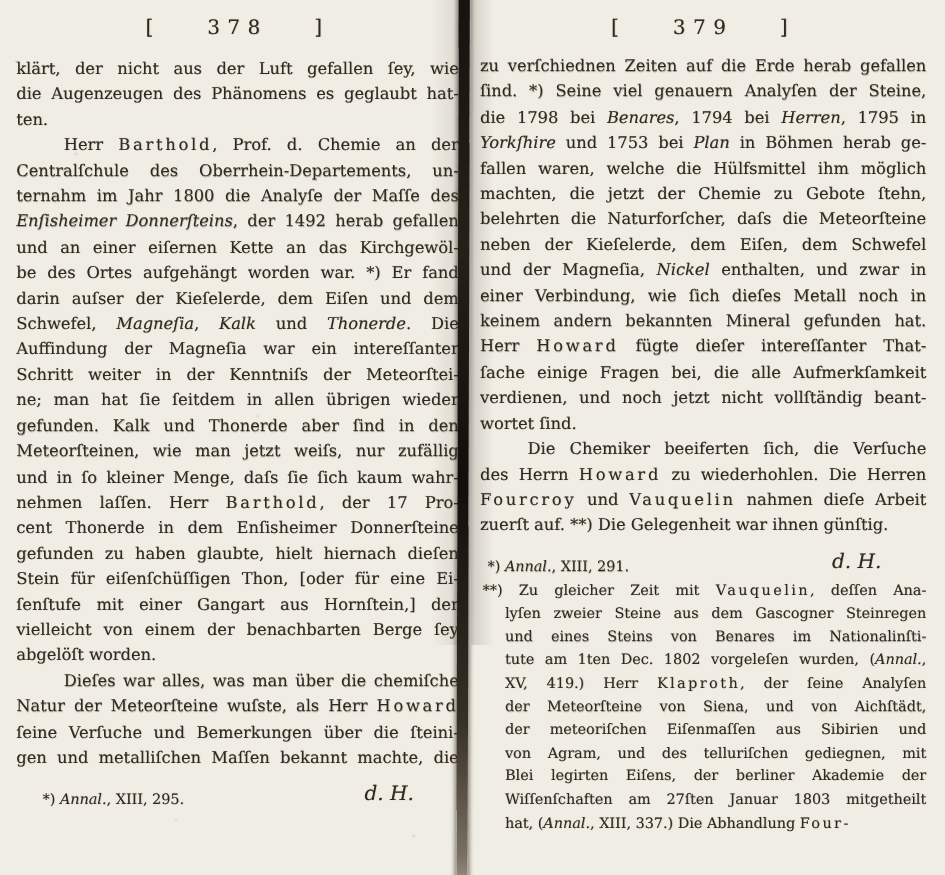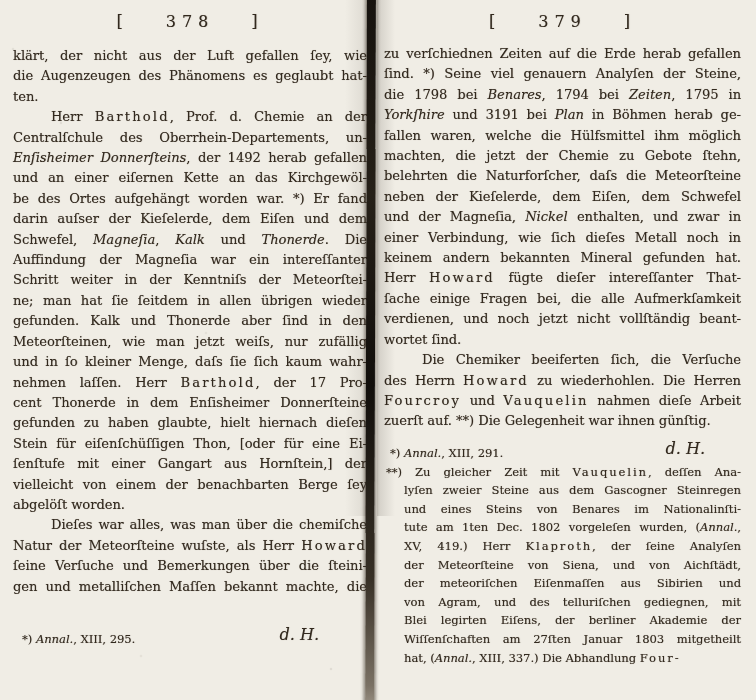--- a/index.html
+++ b/index.html
@@ -24,21 +24,21 @@
   .page-header{
     position:absolute;top:12px;text-align:center;
     font-size:16px;letter-spacing:6px;word-spacing:26px;
   }
   .page-left  .page-header{left:13px;width:354px;}
   .page-right .page-header{left:7px;width:357px;}
   .page-body{position:absolute;}
   .page-left  .page-body{left:13px;width:354px;top:46px;}
   .page-right .page-body{left:7px;width:357px;top:44px;}
   .fn-area{position:absolute;}
-  .page-left  .fn-area{left:1px;width:354px;top:630px;}
+  .page-left  .fn-area{left:13px;width:354px;top:630px;}
   .page-right .fn-area{left:7px;width:357px;top:444px;}
   .line{
     font-size:13px;line-height:20.4px;
     text-align:justify;text-align-last:justify;-moz-text-align-last:justify;
   }
   .fn-line{
     font-size:11.5px;line-height:18.6px;position:relative;
     text-align:justify;text-align-last:justify;-moz-text-align-last:justify;
   }
   .line.end,.fn-line.end{text-align-last:left;-moz-text-align-last:left;}
@@ -68,20 +68,21 @@
 
 <div class="scan">
   <div class="page page-left">
     <div class="page-header">[ 378 ]</div>
     <div class="page-body">
         <div class="line"><span>klärt,  der nicht aus der Luft gefallen ſey,  wie</span></div>
         <div class="line"><span>die Augenzeugen des Phänomens es geglaubt hat-</span></div>
         <div class="line end"><span>ten.</span></div>
         <div class="line indent"><span>Herr </span><span class="spaced">Barthold</span><span>, Prof. d. Chemie an der</span></div>
         <div class="line"><span>Centralſchule des Oberrhein-Departements,  un-</span></div>
+        <div class="line"><span>ternahm im Jahr 1800 die Analyſe der Maſſe des</span></div>
         <div class="line"><span class="it">Enſisheimer Donnerſteins</span><span>, der 1492 herab gefallen</span></div>
         <div class="line"><span>und an einer eiſernen Kette an das Kirchgewöl-</span></div>
         <div class="line"><span>be des Ortes aufgehängt worden war. *)  Er fand</span></div>
         <div class="line"><span>darin auſser der Kieſelerde, dem Eiſen und dem</span></div>
         <div class="line"><span>Schwefel, </span><span class="it">Magneſia</span><span>, </span><span class="it">Kalk</span><span> und </span><span class="it">Thonerde</span><span>.  Die</span></div>
         <div class="line"><span>Auffindung der Magneſia war ein intereſſanter</span></div>
         <div class="line"><span>Schritt weiter in der Kenntniſs der Meteorſtei-</span></div>
         <div class="line"><span>ne;  man hat ſie ſeitdem in allen übrigen wieder</span></div>
         <div class="line"><span>gefunden.  Kalk und Thonerde aber ſind in den</span></div>
         <div class="line"><span>Meteorſteinen, wie man jetzt weiſs, nur zufällig</span></div>
@@ -101,22 +102,22 @@
     <div class="fn-area">
         <div class="fn-line end" style="padding-left: 21px;"><span>*)  </span><span class="it">Annal.</span><span>,  XIII,  295.</span><span class="fn-right">d. H.</span></div>
       </div>
   </div>
 
   <div class="page page-right">
     <div class="page-header">[ 379 ]</div>
     <div class="page-body">
         <div class="line"><span>zu verſchiednen Zeiten auf die Erde herab gefallen</span></div>
         <div class="line"><span>ſind. *)  Seine viel genauern Analyſen der Steine,</span></div>
-        <div class="line"><span>die 1798 bei </span><span class="it">Benares</span><span>,  1794 bei </span><span class="it">Zeiten</span><span>,  1795 in</span></div>
-        <div class="line"><span class="it">Yorkſhire</span><span> und 3191 bei </span><span class="it">Plan</span><span> in Böhmen herab ge-</span></div>
+        <div class="line"><span>die 1798 bei </span><span class="it">Benares</span><span>,  1794 bei </span><span class="it">Herren</span><span>,  1795 in</span></div>
+        <div class="line"><span class="it">Yorkſhire</span><span> und 1753 bei </span><span class="it">Plan</span><span> in Böhmen herab ge-</span></div>
         <div class="line"><span>fallen waren,  welche die Hülfsmittel ihm möglich</span></div>
         <div class="line"><span>machten,  die jetzt der Chemie zu Gebote ſtehn,</span></div>
         <div class="line"><span>belehrten die Naturforſcher, daſs die Meteorſteine</span></div>
         <div class="line"><span>neben der Kieſelerde,  dem Eiſen,  dem Schwefel</span></div>
         <div class="line"><span>und der Magneſia, </span><span class="it">Nickel</span><span> enthalten,  und zwar in</span></div>
         <div class="line"><span>einer Verbindung,  wie ſich dieſes Metall noch in</span></div>
         <div class="line"><span>keinem  andern  bekannten  Mineral gefunden hat.</span></div>
         <div class="line"><span>Herr </span><span class="spaced">Howard</span><span> fügte dieſer intereſſanter That-</span></div>
         <div class="line"><span>ſache einige Fragen bei,  die alle Aufmerkſamkeit</span></div>
         <div class="line"><span>verdienen, und noch jetzt nicht vollſtändig beant-</span></div>

